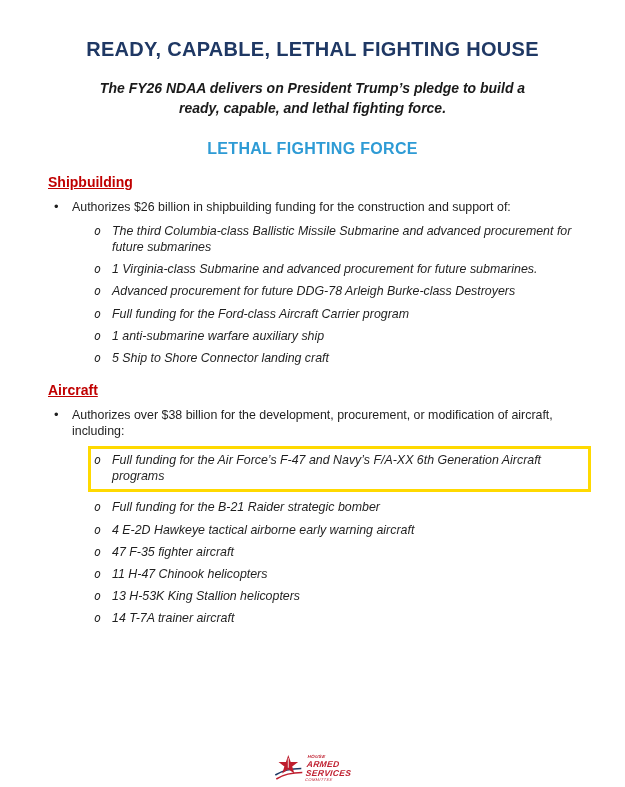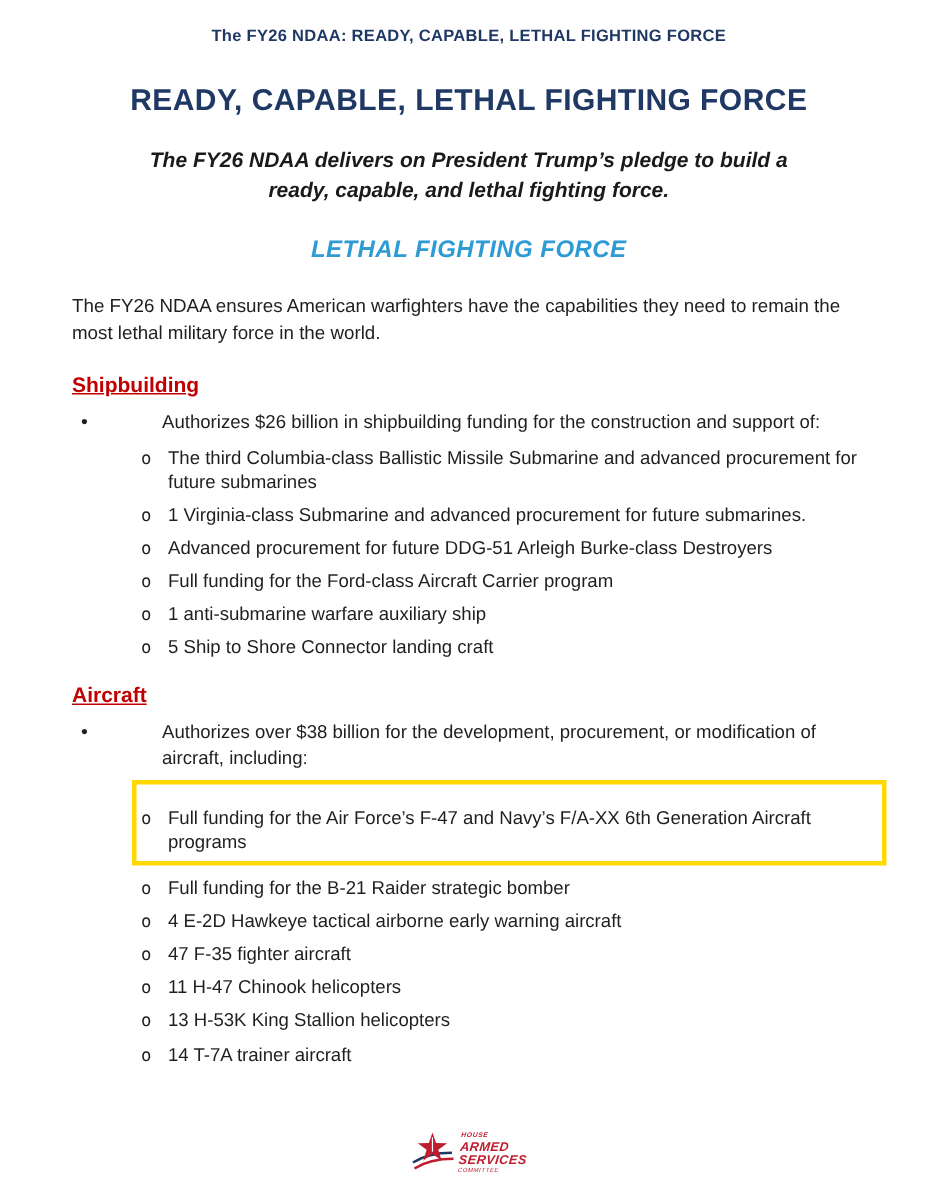--- a/index.html
+++ b/index.html
@@ -50,21 +50,20 @@
     max-width: 430px;
     line-height: 1.4;
   }
   .lethal {
     text-align: center;
     font-size: 16px;
     font-weight: bold;
     color: var(--teal);
     margin-top: 22px;
     letter-spacing: 0.3px;
-    font-style: italic;
   }
   .intro {
     font-size: 12.5px;
     line-height: 1.42;
     margin-top: 20px;
     color: #1f1f1f;
   }
   .sec {
     font-size: 14px;
     font-weight: bold;
@@ -73,34 +72,34 @@
     margin-top: 16px;
     margin-bottom: 9px;
   }
   .row {
     display: flex;
     align-items: flex-start;
     font-size: 12.4px;
     line-height: 1.3;
     color: #1f1f1f;
   }
-  .row.l1 { margin: 2px 0 7px 6px; gap: 36px; }
+  .row.l1 { margin: 2px 0 7px 6px; }
   .sublist { margin-left: 46px; }
-  .row.l2 { margin-bottom: 6px; }
+  .row.l2 { margin-bottom: 6px; font-style: italic; }
   .marker { flex: 0 0 18px; }
   .marker.m1::before { content: "\2022"; font-size: 13px; }
   .marker.m2::before {
     content: "o";
     font-family: "DejaVu Sans Mono", "Liberation Mono", monospace;
     font-size: 11.5px;
   }
   .txt { flex: 1 1 auto; }
   .row.l2.hl {
     border: 3px solid var(--highlight);
-    padding: 14px 6px 5px 3px;
+    padding: 3px 6px 5px 3px;
     margin-left: -6px;
     margin-right: -14px;
     margin-bottom: 7px;
   }
   .footer {
     position: absolute;
     left: 50%;
     bottom: 5px;
     transform: translateX(-50%);
     display: flex;
@@ -117,48 +116,46 @@
   }
   .lt-sm { font-size: 4.5px; font-weight: bold; letter-spacing: 0.4px; }
   .lt-lg { font-size: 8.5px; font-weight: bold; letter-spacing: 0.3px; }
   .lt-xs { font-size: 4px; letter-spacing: 0.4px; }
 </style>
 </head>
 <body>
 
 <div class="page">
 
-  <div class="top-header">The FY26 NDAA: READY, CAPABLE, LETHAL FIGHTING FORCE</div>
-
-  <h1 class="title">READY, CAPABLE, LETHAL FIGHTING FORCE</h1>
+
+  <h1 class="title">READY, CAPABLE, LETHAL FIGHTING HOUSE</h1>
 
   <p class="tagline">The FY26 NDAA delivers on President Trump’s pledge to build a ready, capable, and lethal fighting force.</p>
 
   <h2 class="lethal">LETHAL FIGHTING FORCE</h2>
 
-  <p class="intro">The FY26 NDAA ensures American warfighters have the capabilities they need to remain the most lethal military force in the world.</p>
 
   <h3 class="sec">Shipbuilding</h3>
 
   <div class="row l1">
     <span class="marker m1"></span>
     <span class="txt">Authorizes $26 billion in shipbuilding funding for the construction and support of:</span>
   </div>
   <div class="sublist">
     <div class="row l2">
       <span class="marker m2"></span>
       <span class="txt">The third Columbia-class Ballistic Missile Submarine and advanced procurement for future submarines</span>
     </div>
     <div class="row l2">
       <span class="marker m2"></span>
       <span class="txt">1 Virginia-class Submarine and advanced procurement for future submarines.</span>
     </div>
     <div class="row l2">
       <span class="marker m2"></span>
-      <span class="txt">Advanced procurement for future DDG-51 Arleigh Burke-class Destroyers</span>
+      <span class="txt">Advanced procurement for future DDG-78 Arleigh Burke-class Destroyers</span>
     </div>
     <div class="row l2">
       <span class="marker m2"></span>
       <span class="txt">Full funding for the Ford-class Aircraft Carrier program</span>
     </div>
     <div class="row l2">
       <span class="marker m2"></span>
       <span class="txt">1 anti-submarine warfare auxiliary ship</span>
     </div>
     <div class="row l2">

